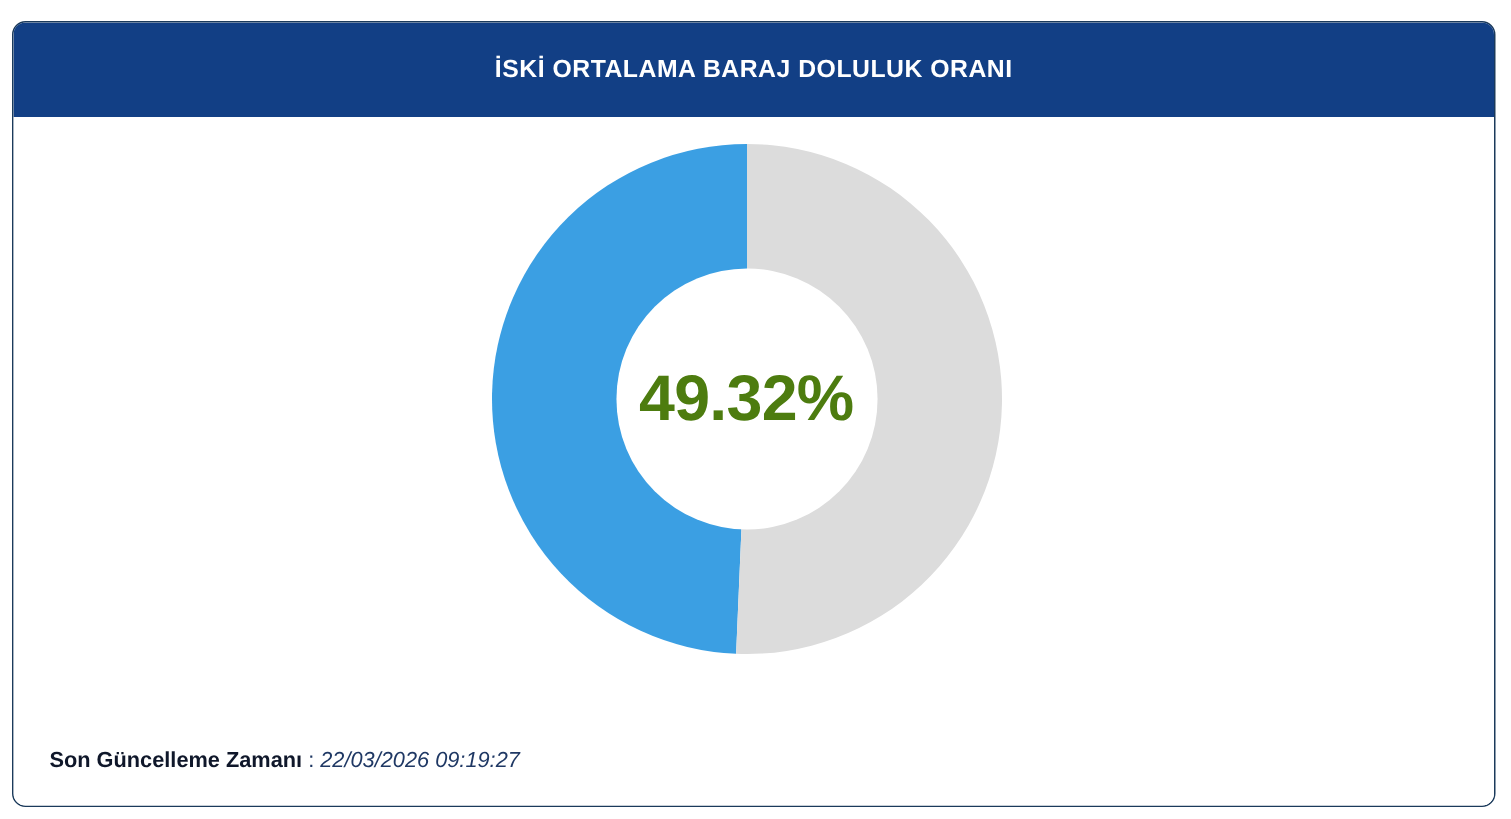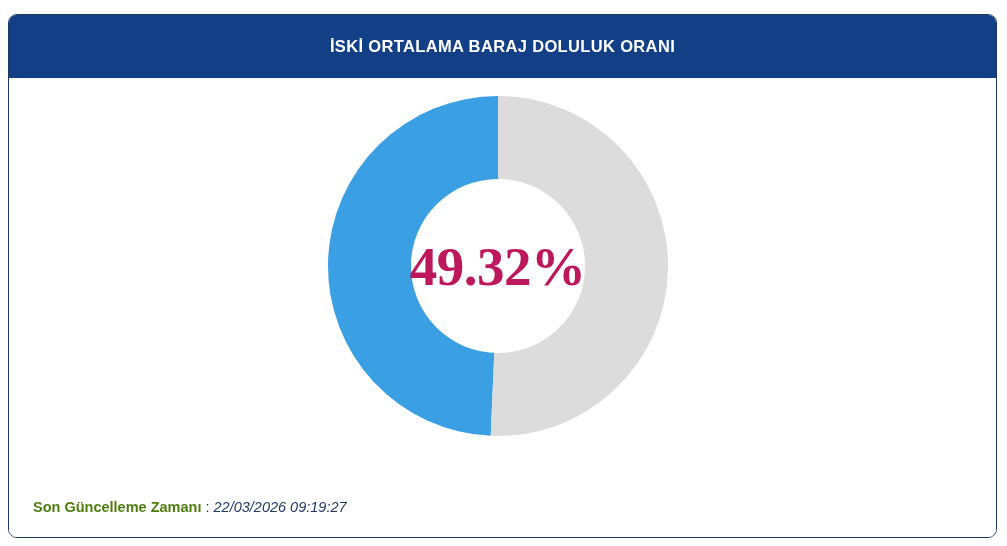--- a/index.html
+++ b/index.html
@@ -82,42 +82,42 @@
     top: 18px;
     width: 340px;
     height: 340px;
     margin-left: -175px;
     display: flex;
     align-items: center;
     justify-content: center;
     pointer-events: none;
   }
   #donut-center-value span {
-    font-size: 55px;
+    font-size: 43px;
     font-weight: bold;
-    color: #be185d;
+    color: #4d7c0f;
     letter-spacing: -0.5px;
-    font-family: Liberation Serif, serif;
+    font-family: Liberation Sans, sans-serif;
   }
 
   
   #widget-footer {
     position: absolute;
     left: 0;
     bottom: 22px;
     width: 100%;
     padding-left: 24px;
     box-sizing: border-box;
     font-size: 14.5px;
     color: #1f3864;
     white-space: nowrap;
   }
   #footer-label {
     font-weight: bold;
-    color: #4d7c0f;
+    color: #0f172a;
   }
   #footer-separator {
     font-weight: normal;
     color: #1f3864;
   }
   #footer-timestamp {
     font-weight: normal;
     color: #1f3864;
     font-style: italic;
   }

